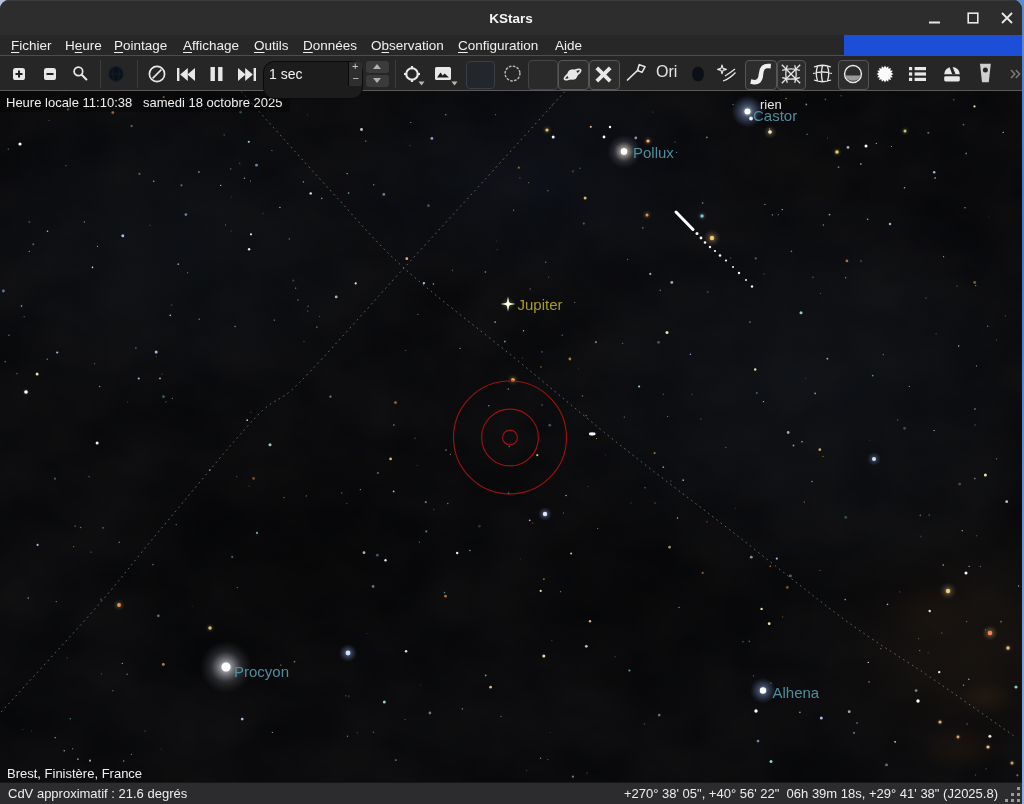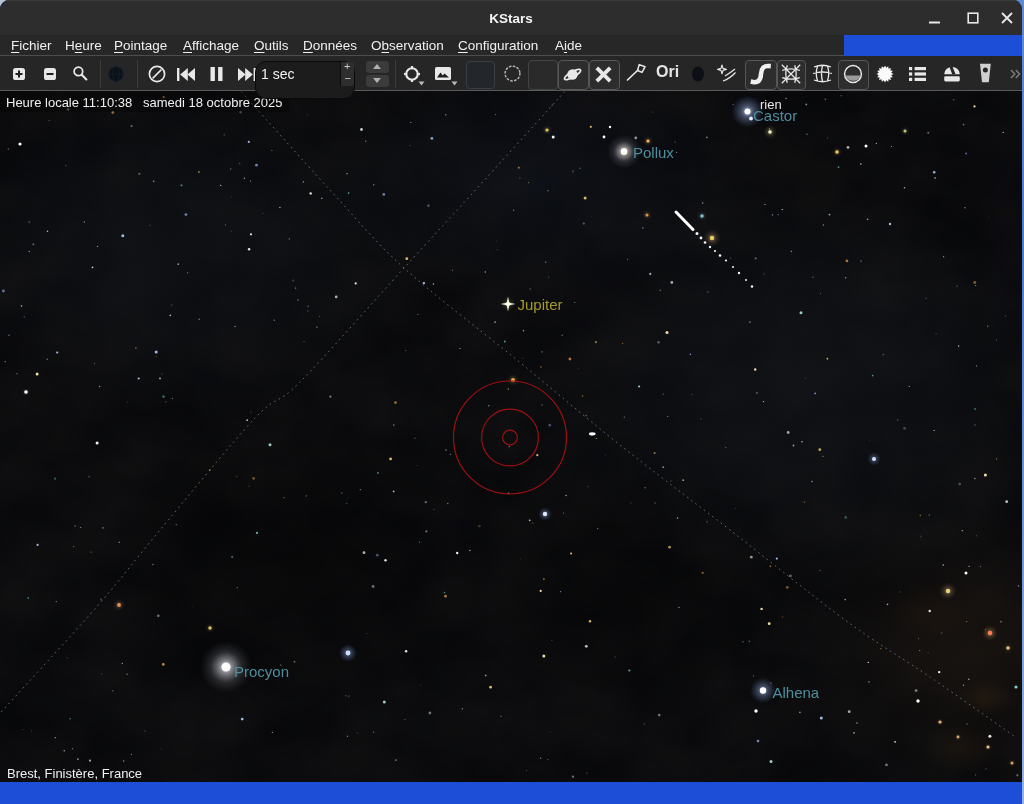--- a/index.html
+++ b/index.html
@@ -670,21 +670,21 @@
     </svg>
 <svg style="position:absolute;left:210px;top:67px" width="13" height="14" viewBox="0 0 13 14">
       <rect x="0.5" y="0" width="4.4" height="14" fill="#e8e8e8"></rect>
       <rect x="8.1" y="0" width="4.4" height="14" fill="#e8e8e8"></rect>
     </svg>
 <svg style="position:absolute;left:238px;top:68px" width="18" height="13" viewBox="0 0 18 13">
       <path d="M0,0 L7.6,6.5 L0,13 Z" fill="#e8e8e8"></path>
       <path d="M7.2,0 L14.8,6.5 L7.2,13 Z" fill="#e8e8e8"></path>
       <rect x="15.6" y="0" width="2.4" height="13" fill="#e8e8e8"></rect>
     </svg>
-<div style="position:absolute;left:255px;top:61px;width:100px;height:38px;background:#1c1c1c;border:1px solid #0a0a0a;border-radius:11px;box-sizing:border-box">
+<div style="position:absolute;left:263px;top:61px;width:100px;height:38px;background:#1c1c1c;border:1px solid #0a0a0a;border-radius:11px;box-sizing:border-box">
 <span style="position:absolute;left:5px;top:4px;font-size:14px;color:#f2f2f2">1 sec</span>
 <div style="position:absolute;right:0;top:0;width:13px;height:24px;background:#2e2e2e;border-left:1px solid #0a0a0a;border-radius:0 2px 2px 0">
 <span style="position:absolute;left:3px;top:-2px;color:#cccccc;font-size:11px">+</span>
 <span style="position:absolute;left:3.5px;top:10px;color:#cccccc;font-size:11px">−</span>
 </div>
 </div>
 <div style="position:absolute;left:366px;top:61px;width:23px;height:12px;background:#3b3b3b;border-radius:3px"></div>
 <div style="position:absolute;left:366px;top:75px;width:23px;height:12px;background:#3b3b3b;border-radius:3px"></div>
 <div style="position:absolute;left:373px;top:64px;width:0;height:0;border-left:4.5px solid transparent;border-right:4.5px solid transparent;border-bottom:5px solid #b0b0b0"></div>
 <div style="position:absolute;left:373px;top:78px;width:0;height:0;border-left:4.5px solid transparent;border-right:4.5px solid transparent;border-top:5px solid #b0b0b0"></div>
@@ -769,13 +769,27 @@
       <path d="M10.4,3.4 L13.6,11.2 L10.2,11.2 L7.6,4.2 Z" fill="#262626"></path>
       <rect x="2.2" y="13.2" width="15.6" height="5.2" rx="1.4" fill="#e8e8e8"></rect>
     </svg>
 <svg style="position:absolute;left:977px;top:63px" width="17" height="20" viewBox="0 0 17 20">
       <path d="M3,0.8 L13.8,0.8 L11.8,19.2 L5,19.2 Z" fill="#cfcfcf"></path>
       <circle cx="8.4" cy="7" r="2.5" fill="#262626"></circle>
     </svg>
 <svg style="position:absolute;left:1010px;top:69px" width="11" height="10" viewBox="0 0 11 10">
       <path d="M1,1 L4.8,5 L1,9 M5.8,1 L9.6,5 L5.8,9" fill="none" stroke="#7c7c7c" stroke-width="1.5"></path>
     </svg>
-<div style="position:absolute;left:656px;top:63px;width:40px;font-weight:700;font-size:16px;color:#e4e4e4">Ori</div>
+<div style="position:absolute;left:656px;top:63px;width:40px;font-weight:400;font-size:16px;color:#e4e4e4">Ori</div>
+<div id="statusbar">
+<span style="position:absolute;left:8px;top:3px">CdV approximatif : 21.6 degrés</span>
+<span style="position:absolute;right:24px;top:3px">+270° 38' 05", +40° 56' 22"&nbsp;&nbsp;06h 39m 18s, +29° 41' 38" (J2025.8)</span>
+<svg style="position:absolute;right:1px;bottom:1px" width="16" height="16">
+<g fill="#9a9a9a">
+          <rect x="12" y="0" width="3" height="3"></rect>
+          <rect x="12" y="6" width="3" height="3"></rect>
+          <rect x="12" y="12" width="3" height="3"></rect>
+          <rect x="6" y="6" width="3" height="3"></rect>
+          <rect x="6" y="12" width="3" height="3"></rect>
+          <rect x="0" y="12" width="3" height="3"></rect>
+        </g>
+</svg>
+</div>
 </div>
 </body></html>

